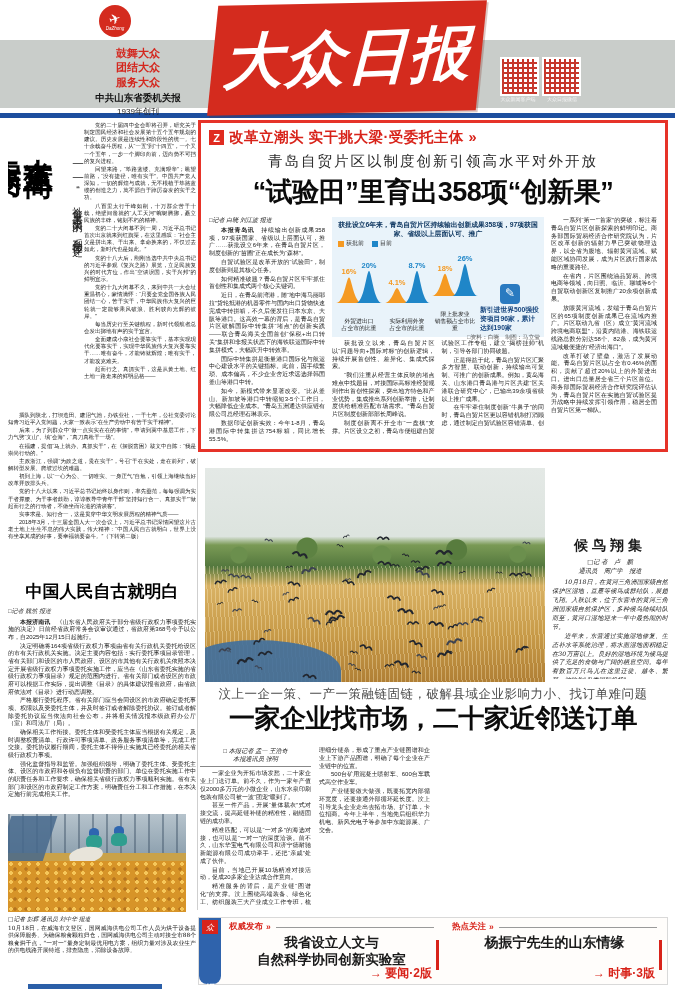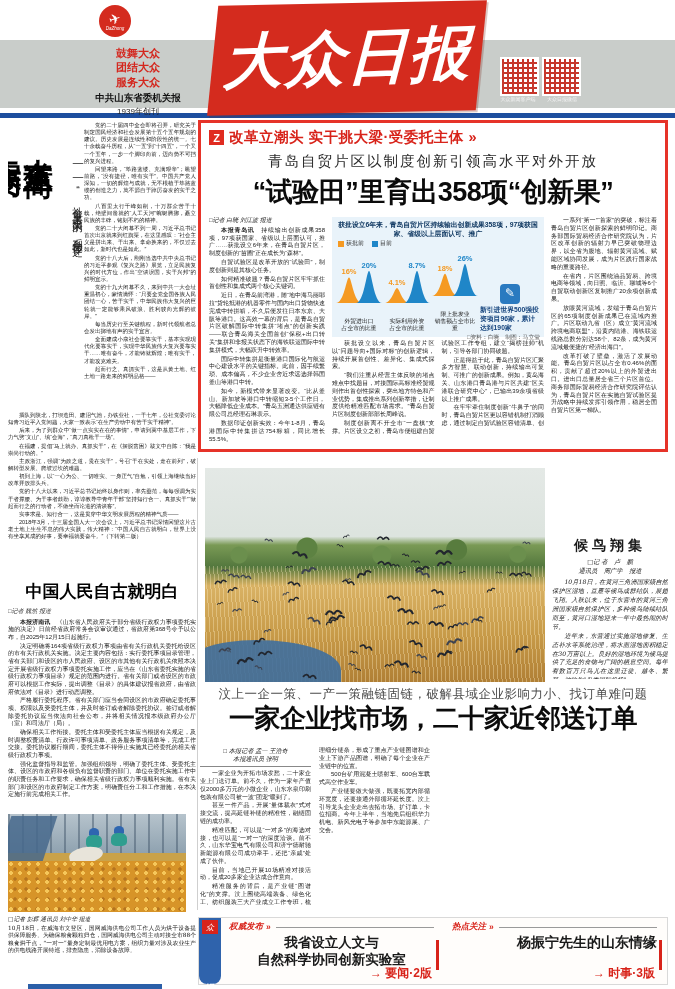--- a/index.html
+++ b/index.html
@@ -125,26 +125,26 @@
          padding-bottom:3px;margin-bottom:3px;}
   
   .teasers{position:absolute;left:198px;top:917px;width:470px;height:68px;border:1px solid #d9d9d9;background:#fffdfb;
            display:flex;box-sizing:border-box;}
   .ttab{width:22px;background:#2f63ac;border-radius:0 0 8px 8px;position:relative;display:flex;align-items:flex-end;justify-content:center;padding-bottom:4px;}
   .ttab .chip{position:absolute;top:2px;left:3px;width:16px;height:14px;background:#d8231a;color:#fff;font-size:8px;font-style:italic;
               display:flex;align-items:center;justify-content:center;}
   .ttab .vtxt{writing-mode:vertical-rl;text-orientation:upright;color:#fff;font-size:9px;font-weight:bold;letter-spacing:1px;}
   .tsec{flex:1;position:relative;padding:3px 10px 2px 8px;}
   .tk-row{display:flex;align-items:center;gap:3px;}
-  .tk{color:#d8231a;font-weight:bold;font-size:8.5px;font-style:italic;}
+  .tk{color:#d8231a;font-weight:bold;font-size:8.5px;}
   .tk-arr{color:#d8231a;font-size:8.5px;font-weight:bold;}
   .tk-line{flex:1;border-top:1px solid #9a9a9a;margin-left:2px;}
   .t1a{text-align:center;font-size:13.5px;font-weight:900;line-height:1.25;margin-top:2px;}
   .t2a{text-align:center;font-size:10.5px;color:#555;margin-top:3px;}
-  .t2b{text-align:right;font-size:14px;font-weight:900;margin-top:1px;}
+  .t2b{text-align:center;font-size:14px;font-weight:900;margin-top:1px;}
   .tbar{position:absolute;right:5px;top:22px;width:3px;height:30px;background:#d8231a;}
   .tpage{position:absolute;right:12px;bottom:2px;color:#d8231a;font-size:12px;font-weight:bold;}
 </style>
 </head>
 <body>
 
 <div class="page">
 
   <div class="mh-band"></div>
   <div class="emblem">

